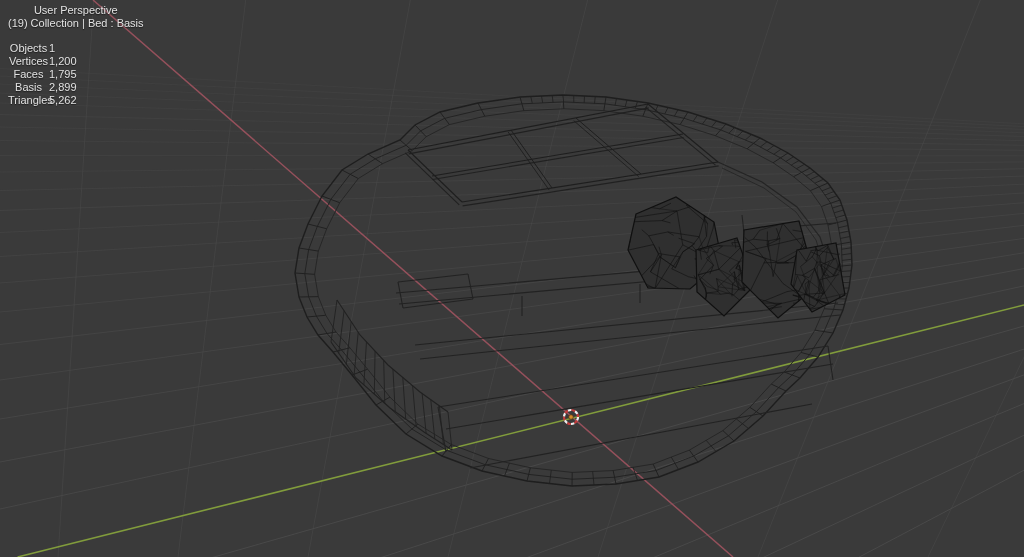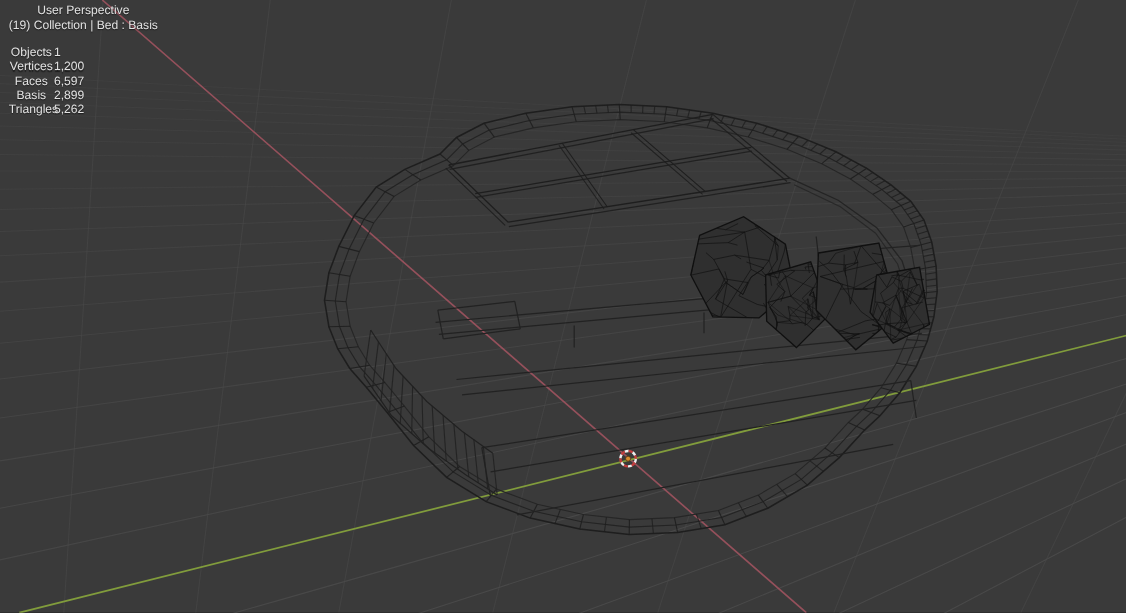--- a/index.html
+++ b/index.html
@@ -598,21 +598,21 @@
       <div class="stats-row">
         <span class="stats-label">Objects</span>
         <span class="stats-value">1</span>
       </div>
       <div class="stats-row">
         <span class="stats-label">Vertices</span>
         <span class="stats-value">1,200</span>
       </div>
       <div class="stats-row">
         <span class="stats-label">Faces</span>
-        <span class="stats-value">6,597</span>
+        <span class="stats-value">1,795</span>
       </div>
       <div class="stats-row">
         <span class="stats-label">Basis</span>
         <span class="stats-value">2,899</span>
       </div>
       <div class="stats-row">
         <span class="stats-label">Triangles</span>
         <span class="stats-value">5,262</span>
       </div>
     </div>

